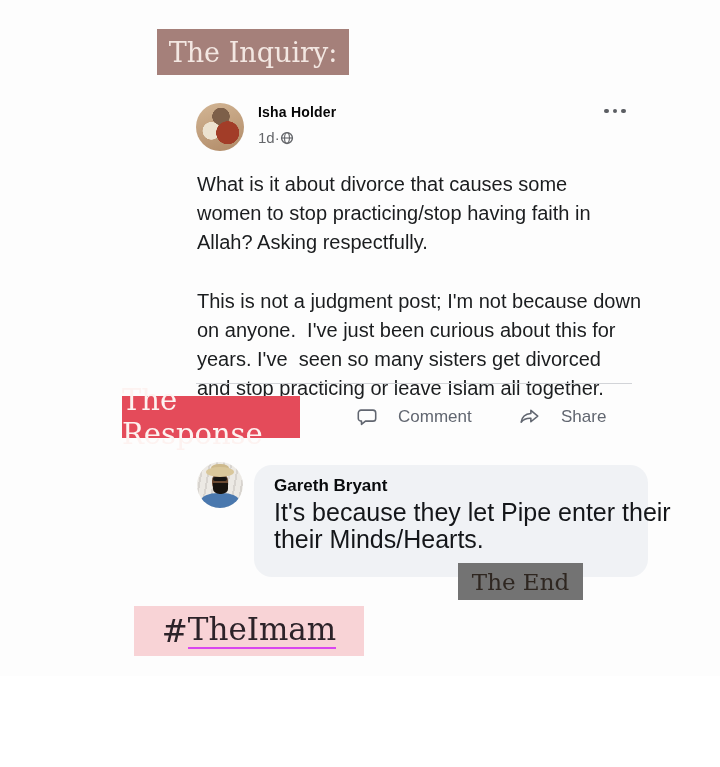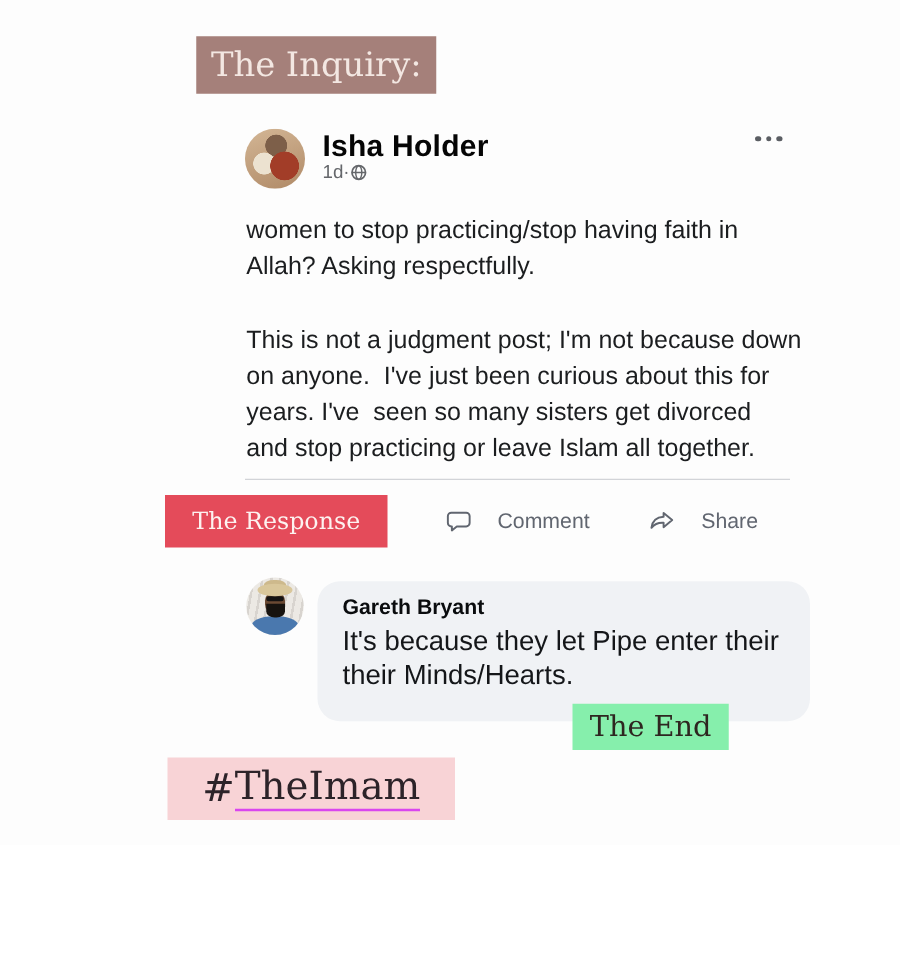--- a/index.html
+++ b/index.html
@@ -11,37 +11,37 @@
     font-family: "Liberation Sans", sans-serif;
     overflow: hidden;
   }
   
   .tag {
     position: absolute;
     display: flex; align-items: center; justify-content: center;
     font-family: "DejaVu Serif", serif;
   }
   .tag-inquiry  { left:157px; top:29px;  width:192px; height:46px; background:#a5807a; color:#f3e7e2; font-size:27px; }
-  .tag-response { left:132px; top:396px; width:178px; height:42px; background:#e44b5a; color:#fdf2f0; font-size:19px; z-index:4; }
-  .tag-end      { left:458px; top:563px; width:125px; height:37px; background:#86efac; color:#2e2620; font-size:23px; z-index:6; }
+  .tag-response { left:122px; top:396px; width:178px; height:42px; background:#e44b5a; color:#fdf2f0; font-size:29px; z-index:4; }
+  .tag-end      { left:458px; top:563px; width:125px; height:37px; background:#737373; color:#2e2620; font-size:23px; z-index:6; }
   .tag-hashtag  { left:134px; top:606px; width:230px; height:50px; background:#f8d3d6; color:#2c2329; font-size:31px; }
   .tag-credit   { left:38px;  top:697px; width:216px; height:46px; background:#f8c285; color:#33291e; font-size:26px; }
   .tag-hashtag .uline { border-bottom:2px solid #d946ef; padding-bottom:1px; display:inline-block; line-height:1.05; }
 
   
   .post-avatar {
     position:absolute; left:196px; top:103px; width:48px; height:48px;
     border-radius:50%;
     background:
       radial-gradient(circle at 66% 62%, #a23d28 0 26%, rgba(0,0,0,0) 27%),
       radial-gradient(circle at 32% 58%, #ece2d0 0 20%, rgba(0,0,0,0) 21%),
       radial-gradient(circle at 52% 28%, #7d5f49 0 20%, rgba(0,0,0,0) 21%),
       linear-gradient(160deg, #d3b695, #b08a67);
   }
-  .post-author { position:absolute; left:258px; top:104px; font-size:24px; font-weight:bold; color:#050505; letter-spacing:.2px; }
+  .post-author { position:absolute; left:258px; top:104px; font-size:14px; font-weight:bold; color:#050505; letter-spacing:.2px; }
   .post-meta   { position:absolute; left:258px; top:129px; display:flex; align-items:center; gap:0; font-size:15px; color:#65676b; }
   .menu-btn    { position:absolute; left:596px; top:100px; width:38px; height:22px; display:flex; gap:4px; align-items:center; justify-content:center; cursor:pointer; }
   .menu-btn i  { width:4.5px; height:4.5px; border-radius:50%; background:#5b5e63; }
 
   .post-body   { position:absolute; left:197px; top:170px; width:452px; color:#1b1d1f; font-size:20px; line-height:29px; }
   .post-body .para + .para { margin-top:30px; }
   .post-body .line { white-space:pre; }
 
   .divider { position:absolute; left:196px; top:383px; width:436px; height:1px; background:#d2d4d8; }
 
@@ -61,21 +61,21 @@
   .cmt-avatar .beard { position:absolute; top:21px; left:16px; width:15px; height:11px; background:#17130f; border-radius:0 0 45% 45%; }
   .cmt-avatar .shades{ position:absolute; top:15px; left:16px; width:14px; height:4px; background:#151312; border-radius:2px; }
   .cmt-avatar .hat   { position:absolute; top:5px; left:9px;  width:28px; height:10px; background:#d9c79b; border-radius:50%; }
   .cmt-avatar .crown { position:absolute; top:2px; left:14px; width:18px; height:9px; background:#cdb98c; border-radius:45% 45% 0 0; }
 
   .bubble {
     position:absolute; left:254px; top:465px; width:394px; height:112px;
     background:#f0f2f5; border-radius:18px; padding:11px 18px 10px 20px; z-index:2;
   }
   .bubble .cmt-author { font-size:17px; font-weight:bold; color:#0a0c0e; margin-bottom:3px; }
-  .bubble .cmt-line { font-size:22px; line-height:27px; color:#141619; white-space:pre; }
+  .bubble .cmt-line { font-size:25px; line-height:27px; color:#141619; white-space:pre; }
 </style>
 </head>
 <body>
 
 <div id="canvas">
 
   <div class="tag tag-inquiry">The Inquiry:</div>
 
   <div class="post-avatar"></div>
   <div class="post-author">Isha Holder</div>
@@ -91,20 +91,21 @@
     </span>
   </div>
   <div class="menu-btn" title="">
     <i></i>
     <i></i>
     <i></i>
   </div>
 
   <div class="post-body">
     <div class="para">
+      <div class="line">What is it about divorce that causes some</div>
       <div class="line">women to stop practicing/stop having faith in</div>
       <div class="line">Allah? Asking respectfully.</div>
     </div>
     <div class="para">
       <div class="line">This is not a judgment post; I'm not because down</div>
       <div class="line">on anyone.  I've just been curious about this for</div>
       <div class="line">years. I've  seen so many sisters get divorced</div>
       <div class="line">and stop practicing or leave Islam all together.</div>
     </div>
   </div>

